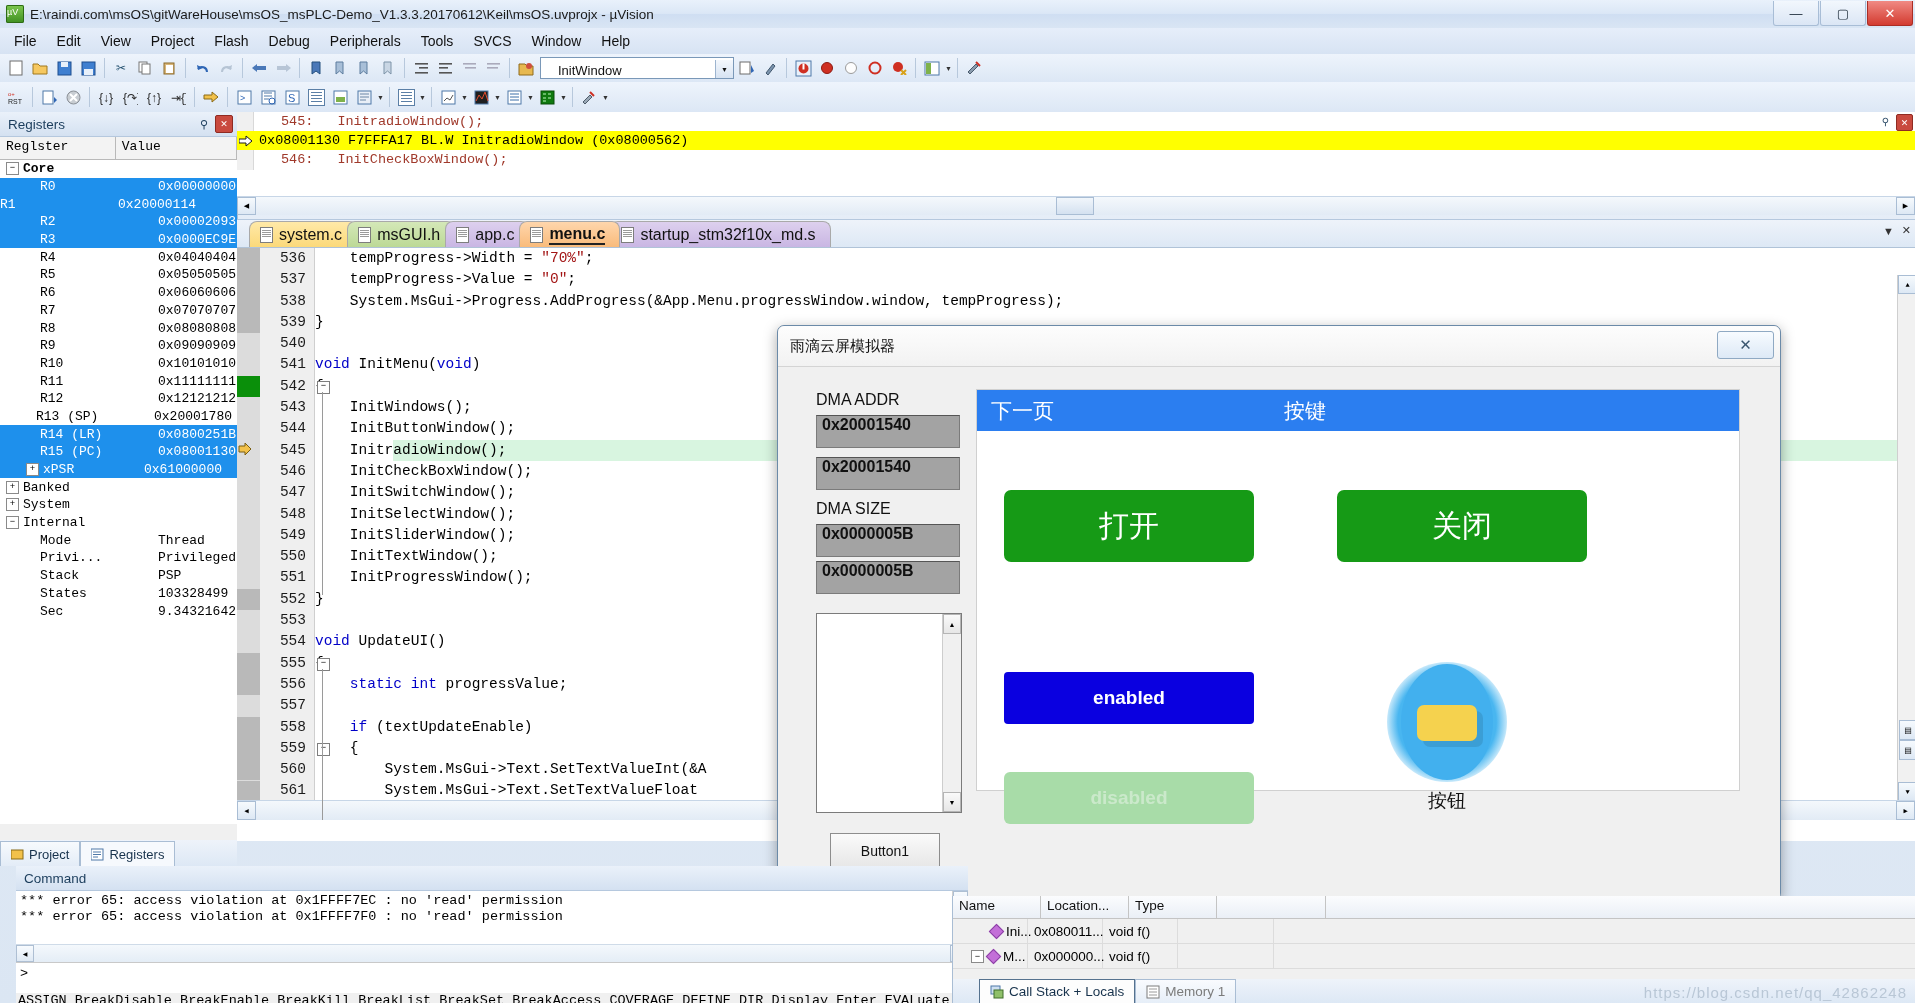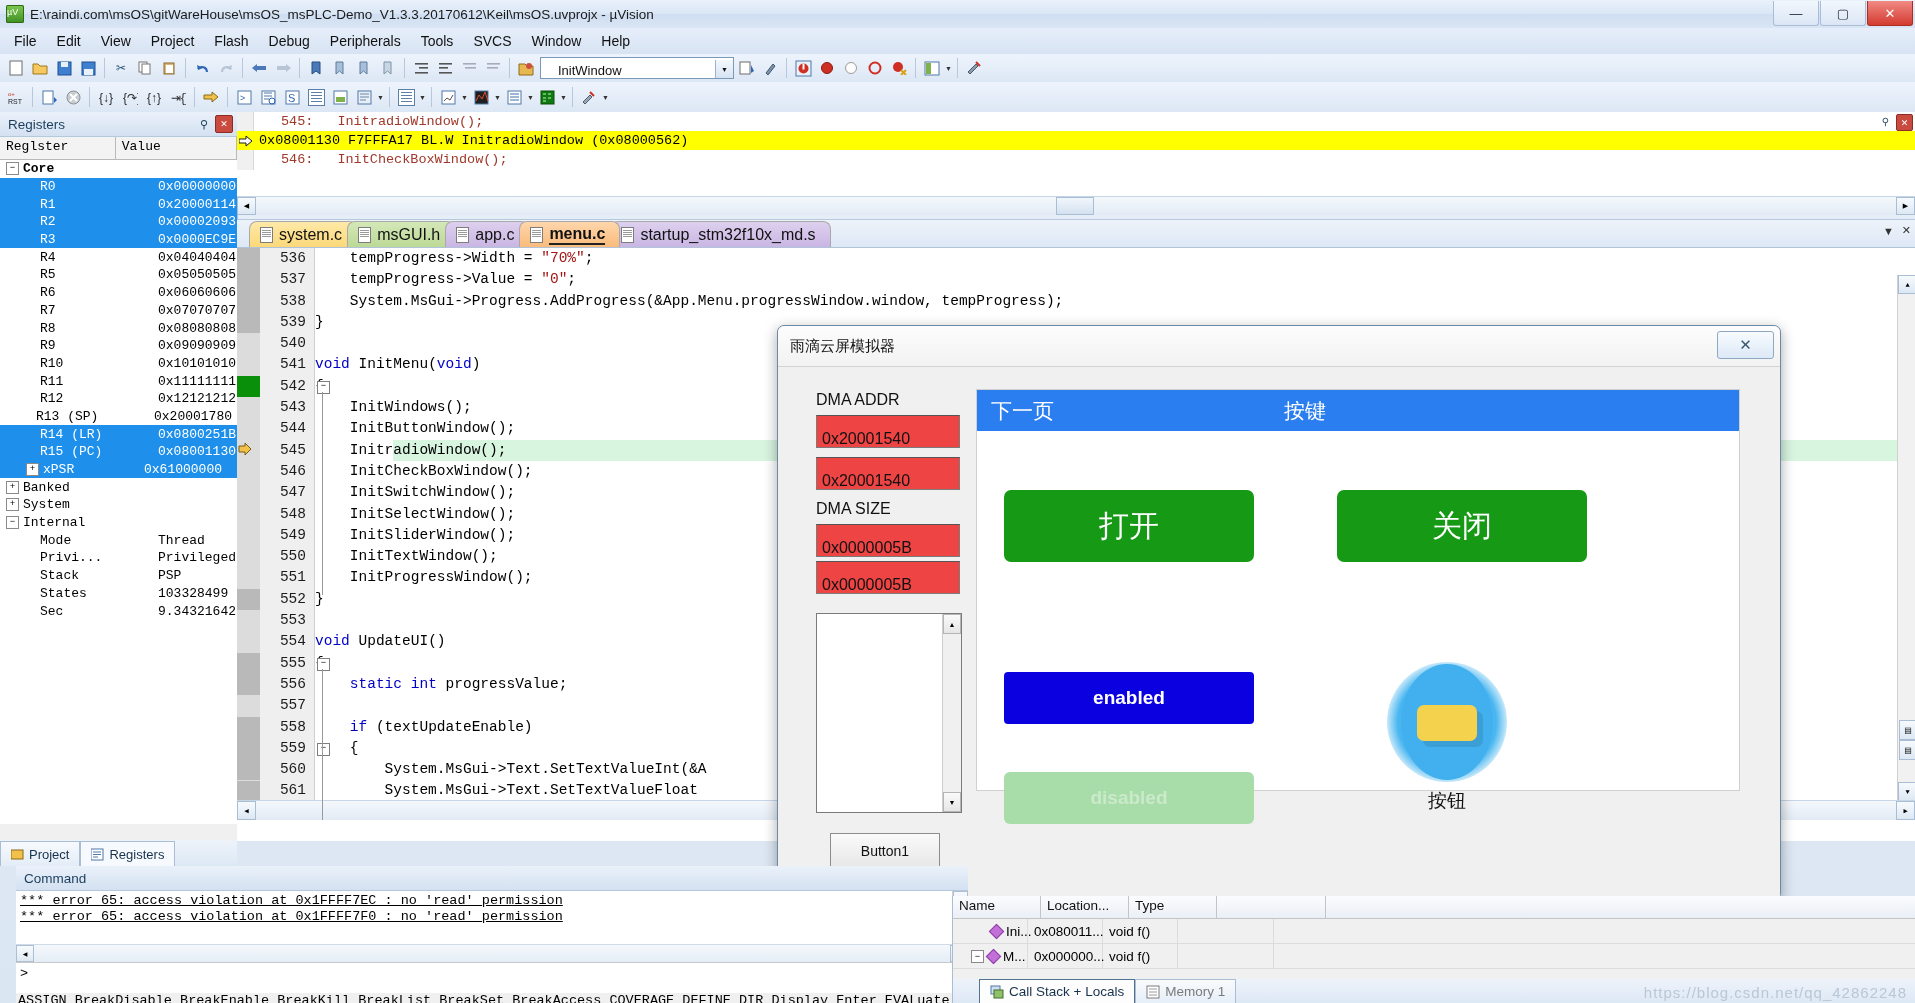--- a/index.html
+++ b/index.html
@@ -173,22 +173,22 @@
   .dlg-title{height:40px;display:flex;align-items:center;padding-left:12px;
      font-size:15px;color:#111;
      background:linear-gradient(#fdfdfd,#f2f2f2);border-radius:7px 7px 0 0;}
   .dlg-close{position:absolute;right:6px;top:5px;width:55px;height:26px;
      background:linear-gradient(#f7fbff,#dde9f6);border:1px solid #8fa9c3;
      border-radius:3px;display:flex;align-items:center;justify-content:center;
      font-size:15px;color:#3a566f;}
   .dlg-body{position:absolute;left:0;top:40px;right:0;bottom:0;
      background:#f0f0f0;border-top:1px solid #d4d4d4;}
   .lbl{font-size:16px;color:#111;}
-  .inp{background:#ef4444;border:1px solid #7b7b7b;border-top-color:#555;
-     font-size:16px;padding:14px 5px;color:#111;box-sizing:border-box;}
+  .inp{background:#a3a3a3;border:1px solid #7b7b7b;border-top-color:#555;
+     font-size:16px;padding:0 5px;color:#111;box-sizing:border-box;font-weight:bold;}
   .bigbox{background:#fff;border:1px solid #7b7b7b;position:relative;}
   .bbscroll{position:absolute;right:0;top:0;width:18px;bottom:0;background:#f0f0f0;
      border-left:1px solid #cdcdcd;display:flex;flex-direction:column;}
   .bbsb{height:18px;background:linear-gradient(#fafafa,#e6e6e6);
      border:1px solid #b5b5b5;display:flex;align-items:center;justify-content:center;font-size:7px;}
   .btn1{background:linear-gradient(#fafafa,#e7e7e7);border:1px solid #8d8d8d;
      font-size:14px;color:#111;display:flex;align-items:center;justify-content:center;}
 
   
   .lcd{position:absolute;background:#fff;border:1px solid #d0d0d0;}
@@ -208,21 +208,21 @@
   .circ .yel{position:absolute;left:30px;top:43px;width:60px;height:36px;
      border-radius:7px;background:#f5d24e;box-shadow:6px 6px 0 rgba(0,0,0,.10);}
 
   
   .cmd{position:absolute;left:0;top:866px;width:952px;height:137px;background:#f0f0f0;margin-left:16px;}
   .cmd-hdr{height:24px;background:linear-gradient(#eaf1fa,#d4e1f1);
      border-bottom:1px solid #b5c8de;display:flex;align-items:center;padding-left:8px;
      font-size:13.5px;color:#1b3d5c;}
   .cmd-out{background:#fff;height:49px;font-family:"Liberation Mono",monospace;
      font-size:13.5px;color:#000;padding:2px 4px;position:relative;overflow:hidden;}
-  .cmd-out .line{height:16px;line-height:16px;white-space:pre;text-decoration:underline;}
+  .cmd-out .line{height:16px;line-height:16px;white-space:pre;}
   .cmd-vs{position:absolute;right:0;top:0;width:15px;bottom:0;background:#f1f1f1;
      border-left:1px solid #d0d0d0;display:flex;flex-direction:column;
      justify-content:space-between;}
   .cmd-vs div{height:14px;background:linear-gradient(#f8fbfe,#dfe9f4);
      border:1px solid #aebfd3;display:flex;align-items:center;justify-content:center;font-size:6px;}
   .cmd-hs{height:17px;background:linear-gradient(#f4f8fc,#e4edf6);
      border-top:1px solid #cfdbe8;display:flex;align-items:center;}
   .cmd-hs .b{width:16px;height:15px;background:linear-gradient(#f8fbfe,#dfe9f4);
      border:1px solid #aebfd3;display:flex;align-items:center;justify-content:center;font-size:6px;}
   .cmd-in{background:#fff;height:24px;border-top:1px solid #c9c9c9;
@@ -614,21 +614,21 @@
           </span>
       </div>
       <div id="core-rows">
           <div class="rrow sel">
             <span class="rname" style="padding-left:40px">
               <span>R0</span>
             </span>
             <span class="rval">0x00000000</span>
           </div>
           <div class="rrow sel">
-            <span class="rname" style="padding-left:40px">
+            <span class="rname" style="">
               <span>R1</span>
             </span>
             <span class="rval">0x20000114</span>
           </div>
           <div class="rrow sel">
             <span class="rname" style="padding-left:40px">
               <span>R2</span>
             </span>
             <span class="rval">0x00002093</span>
           </div>

